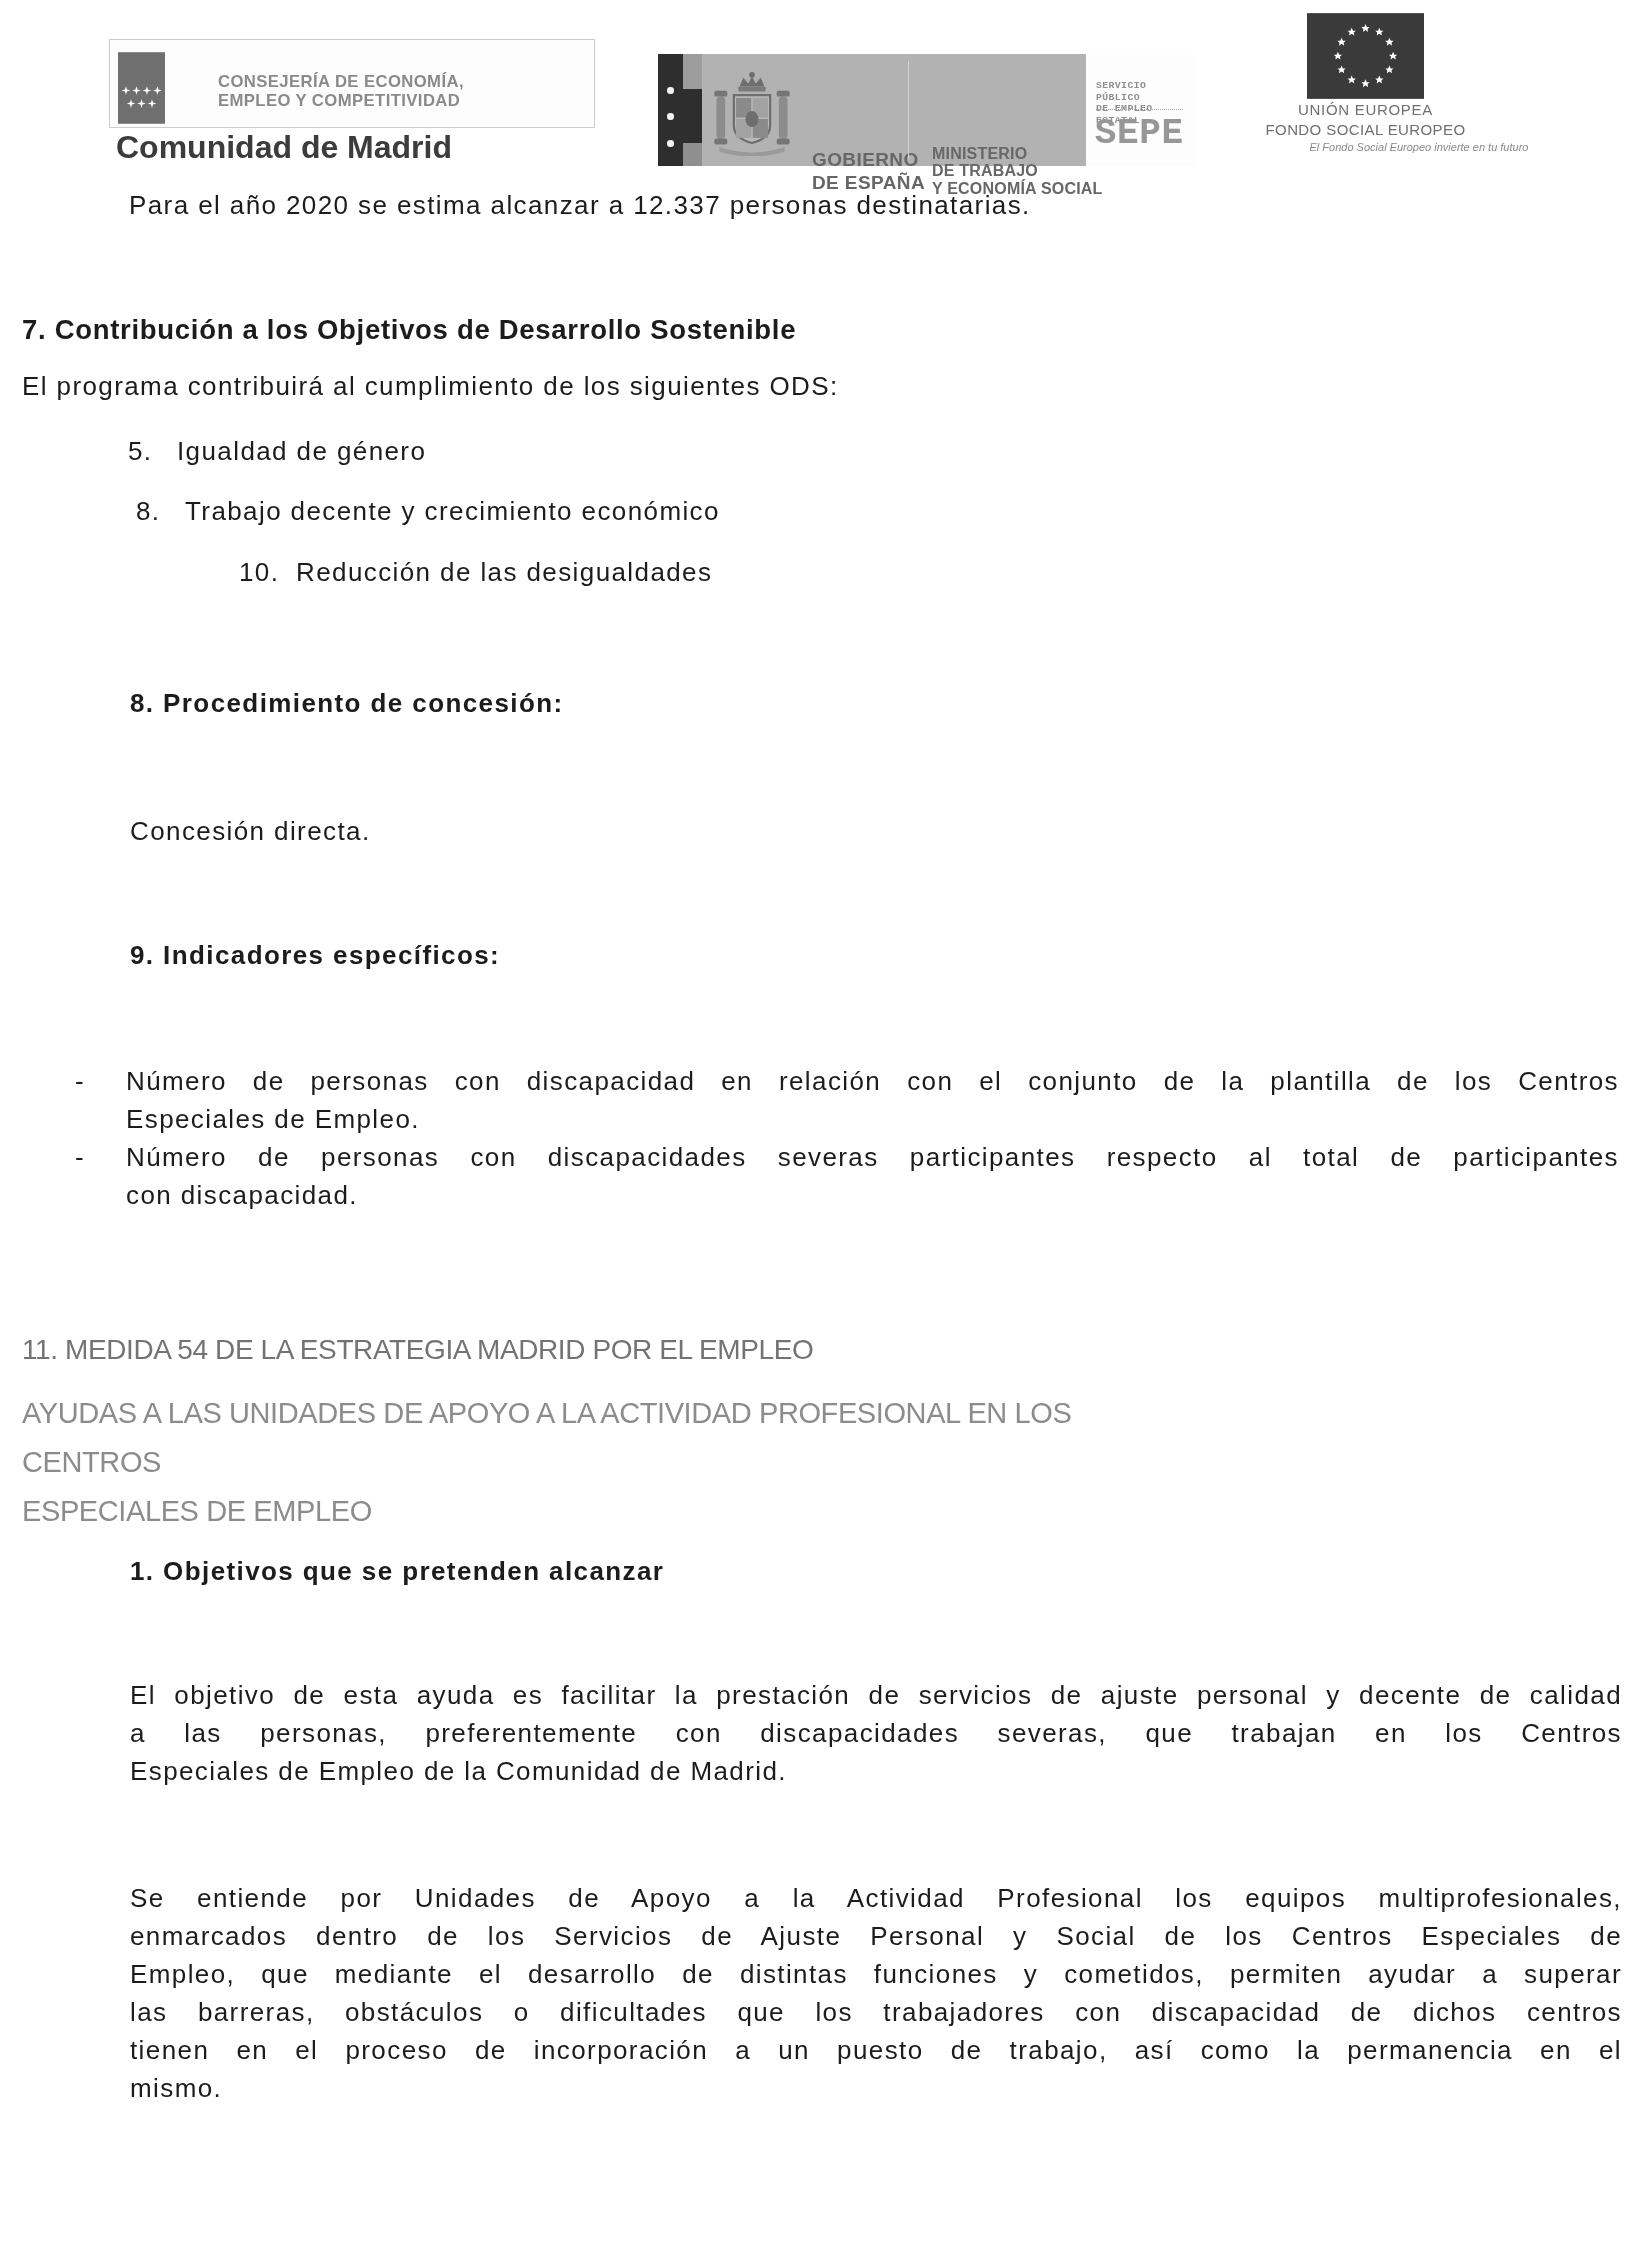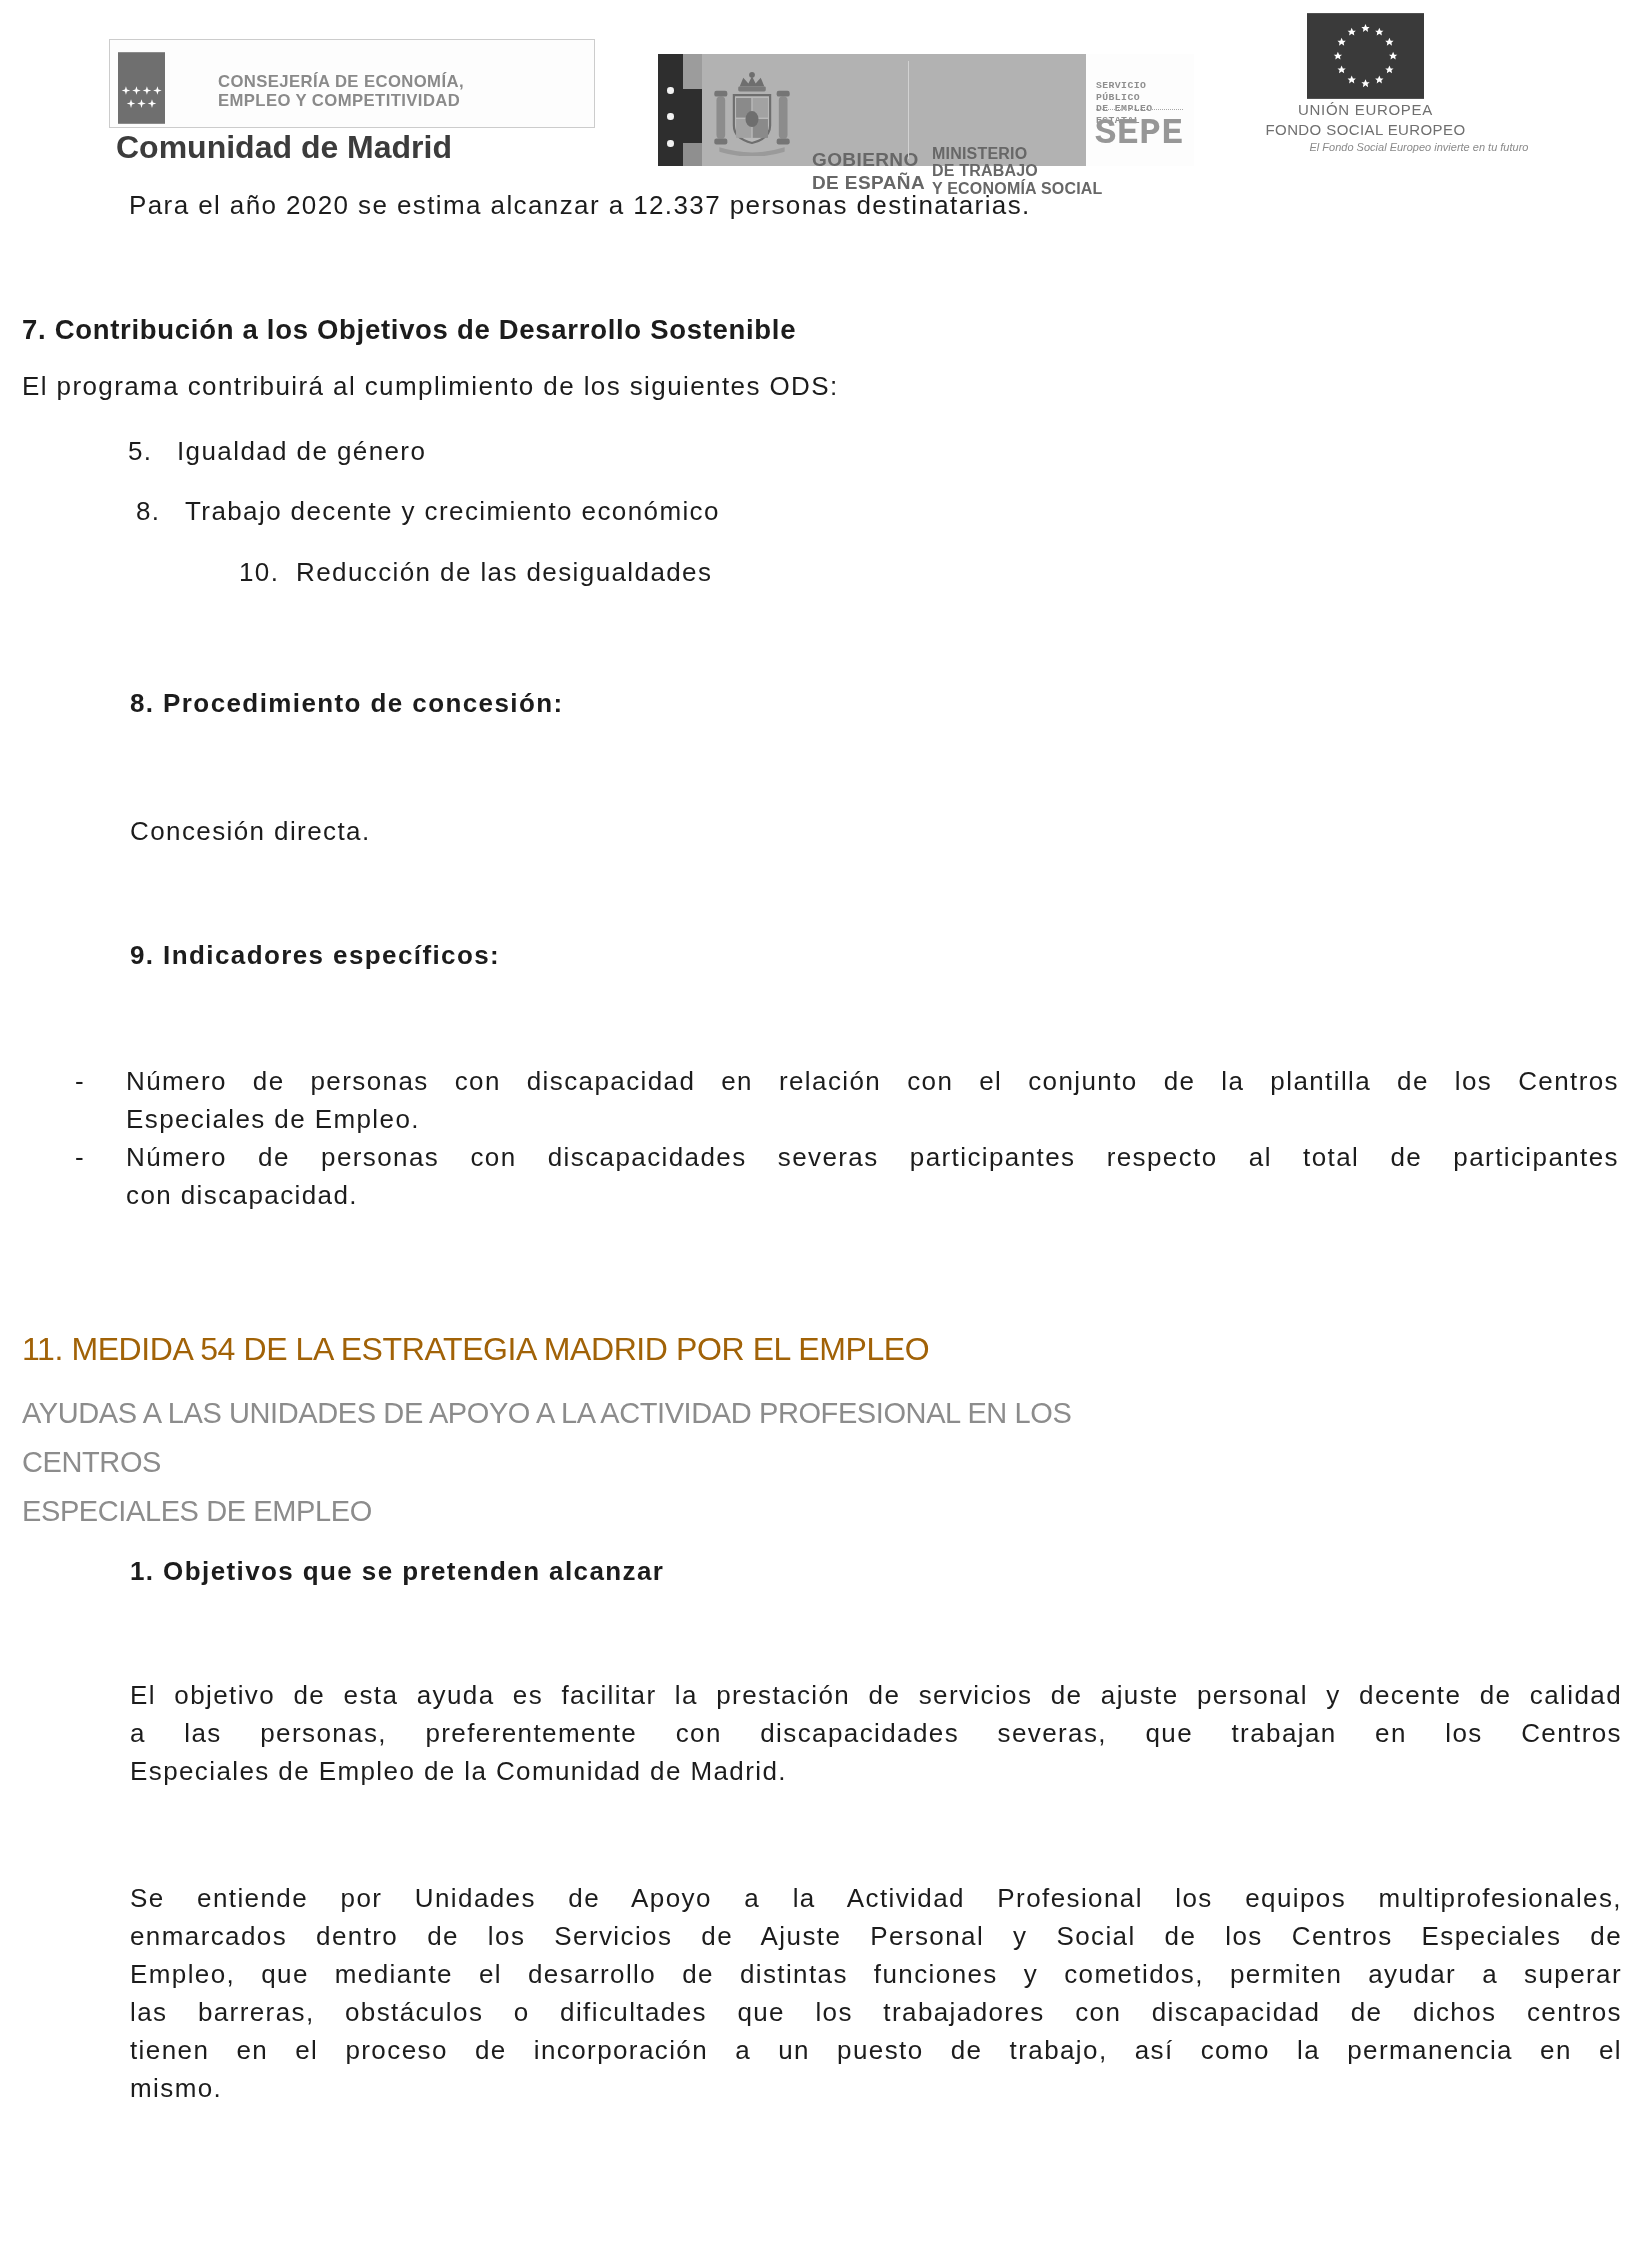--- a/index.html
+++ b/index.html
@@ -57,21 +57,21 @@
   .h7 { font-size:27.5px; line-height:41px; letter-spacing:0.7px; }
   .ods-item { font-size:26px; letter-spacing:1.4px; }
   .ods-num { display:inline-block; }
   .jpara { font-size:26px; line-height:38px; letter-spacing:1.4px; }
   .jpara2 { line-height:38px; }
   .jline { text-align:justify; text-align-last:justify; }
   .jlast { text-align:left; text-align-last:left; }
   .indic-wrap { width:1544px; font-size:26px; line-height:38px; letter-spacing:1.4px; }
   .indic-item { position:relative; padding-left:51px; }
   .indic-item .dash { position:absolute; left:0; top:0; }
-  .gray-h1 { font-size:32px; color:#a16207; letter-spacing:-0.4px; line-height:43px; }
+  .gray-h1 { font-size:28px; color:#737373; letter-spacing:-0.4px; line-height:43px; }
   .gray-h2 { font-size:29px; color:#8c8c8c; letter-spacing:-0.4px; line-height:49px; width:1131px; }
   .no-justify .jline, .no-justify .jlast { text-align:left; text-align-last:left; }
 </style>
 </head>
 <body>
 
 <div class="page">
 
   <div class="abs cam-box"></div>
   <svg class="abs cam-flag" viewBox="0 0 65 99" xmlns="http://www.w3.org/2000/svg">

